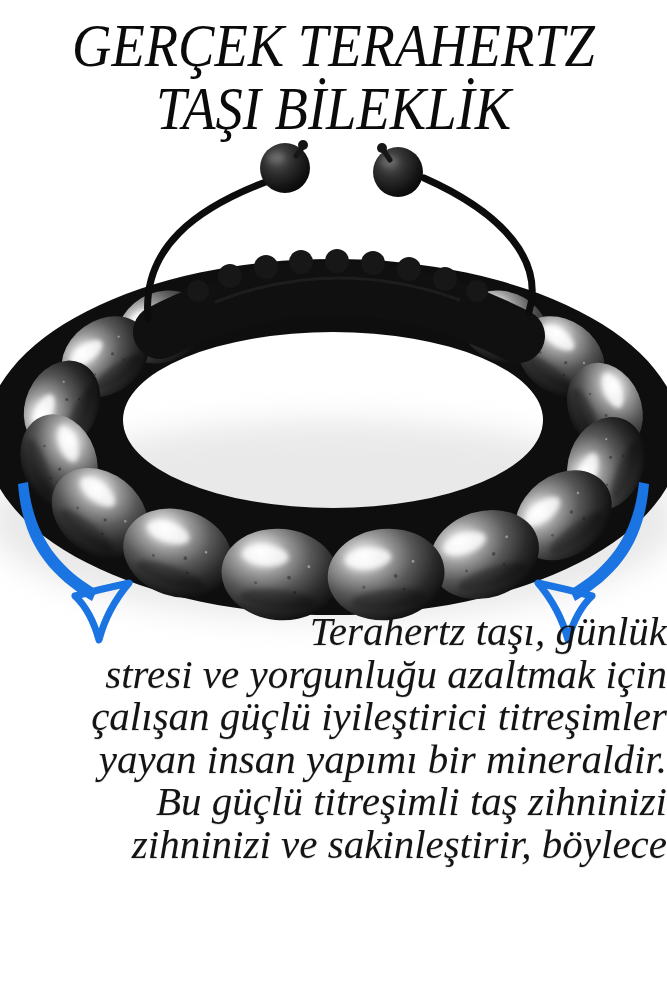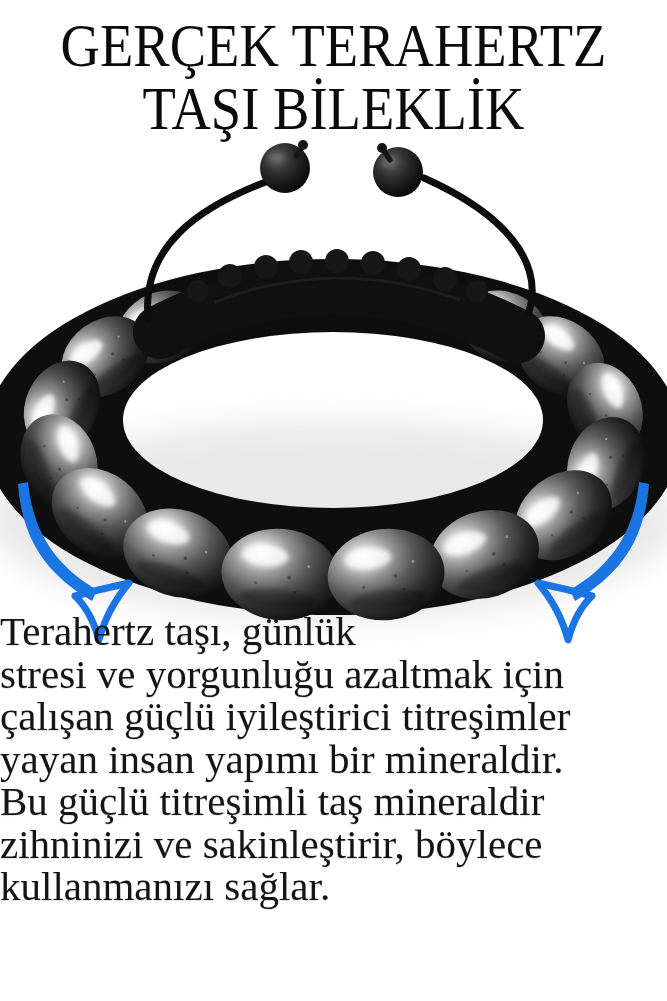--- a/index.html
+++ b/index.html
@@ -2,37 +2,38 @@
 <html><head>
 <meta charset="utf-8">
 <style>
   html,body{margin:0;padding:0;}
   #page{
     position:relative;
     width:667px;height:1001px;
     background:#ffffff;
     overflow:hidden;
     font-family:"Liberation Serif", serif;
+    font-style:italic;
   }
   #photo-layer{
     position:absolute;left:0;top:0;width:667px;height:1001px;
   }
   .title-block{
     position:absolute;top:14px;left:0;width:667px;
     text-align:center;z-index:2;
   }
   .title-line{
     font-family:"Liberation Serif", serif;
     font-size:62px;line-height:63px;font-weight:400;
     color:#0b0b0b;white-space:nowrap;
     transform:scaleX(.88);transform-origin:50% 50%;
   }
   .desc-block{
     position:absolute;top:610px;left:0;width:667px;
-    text-align:left;z-index:2;
+    text-align:right;z-index:2;
   }
   .desc-line{
     font-family:"Liberation Serif", serif;
     font-size:41px;line-height:42.5px;font-weight:400;
     color:#141414;white-space:nowrap;
     text-shadow:0 1px 1px rgba(0,0,0,0.12);
   }
 </style>
 </head>
 <body>
@@ -158,18 +159,17 @@
   <div class="title-block">
     <div class="title-line">GERÇEK TERAHERTZ</div>
     <div class="title-line">TAŞI BİLEKLİK</div>
   </div>
 
   <div class="desc-block">
     <div class="desc-line">Terahertz taşı, günlük</div>
     <div class="desc-line">stresi ve yorgunluğu azaltmak için</div>
     <div class="desc-line">çalışan güçlü iyileştirici titreşimler</div>
     <div class="desc-line">yayan insan yapımı bir mineraldir.</div>
-    <div class="desc-line">Bu güçlü titreşimli taş mineraldir</div>
+    <div class="desc-line">Bu güçlü titreşimli taş zihninizi</div>
     <div class="desc-line">zihninizi ve sakinleştirir, böylece</div>
-    <div class="desc-line">kullanmanızı sağlar.</div>
   </div>
 
 </div>
 
 </body></html>

